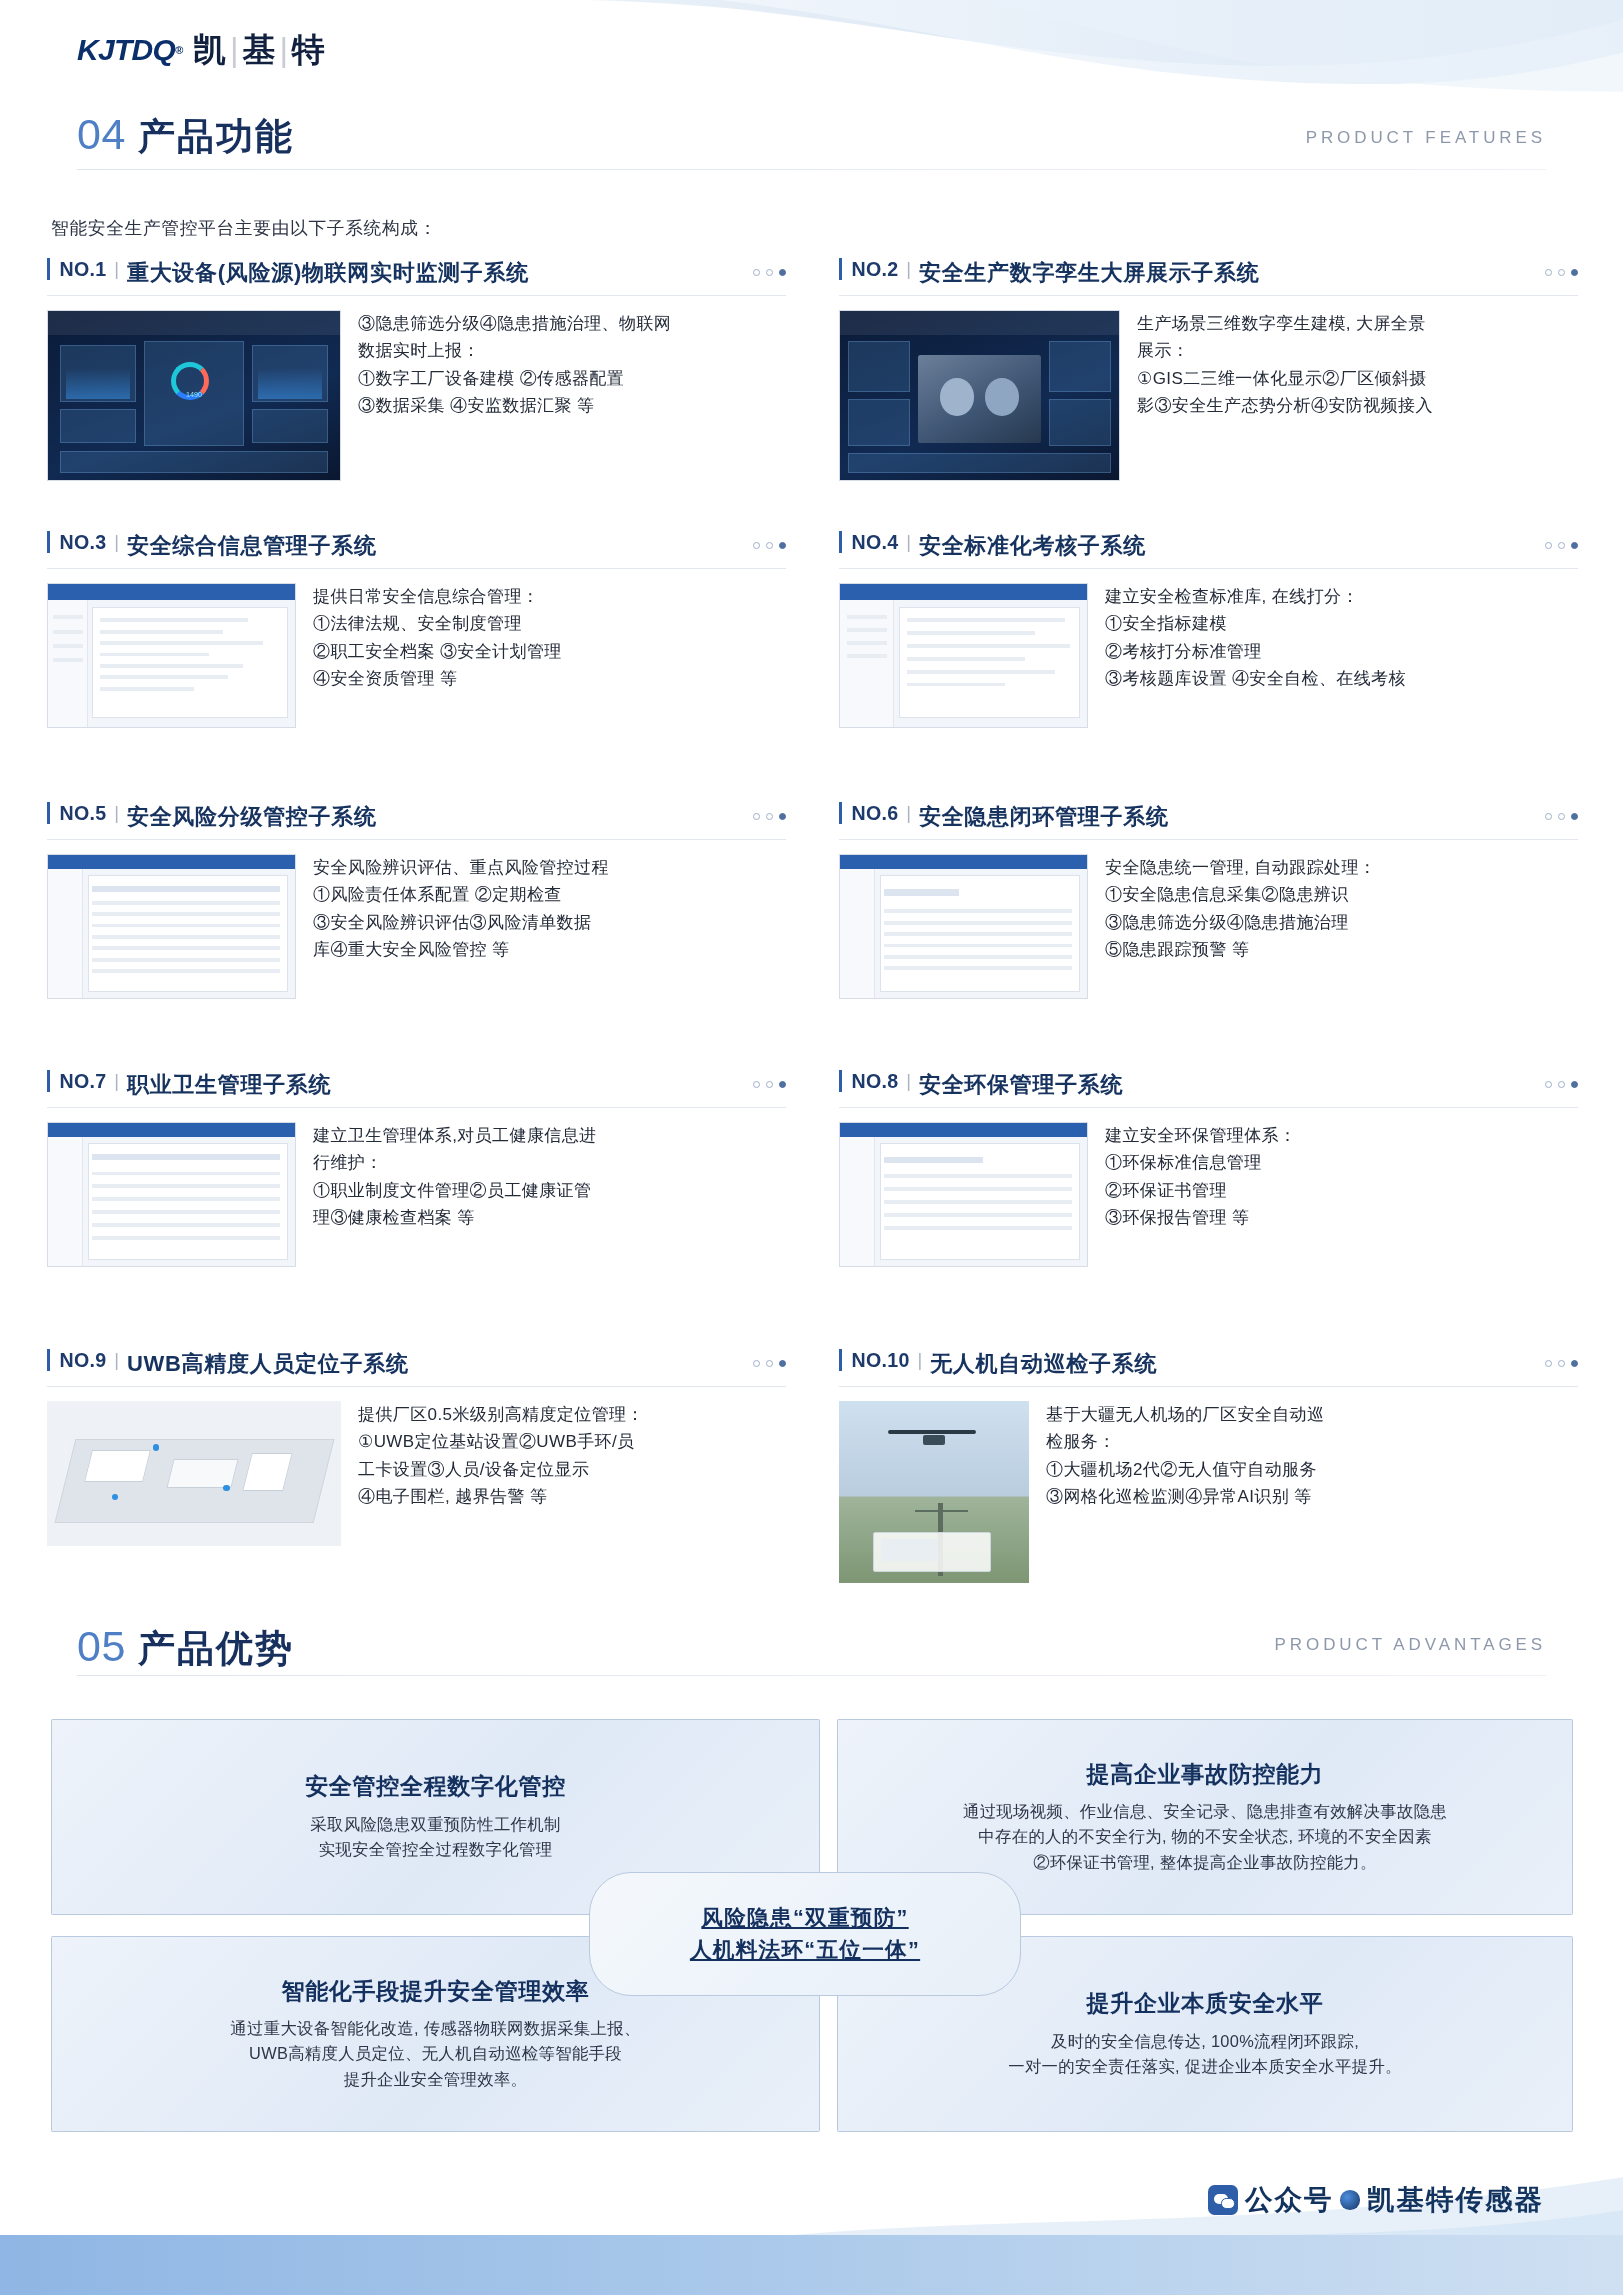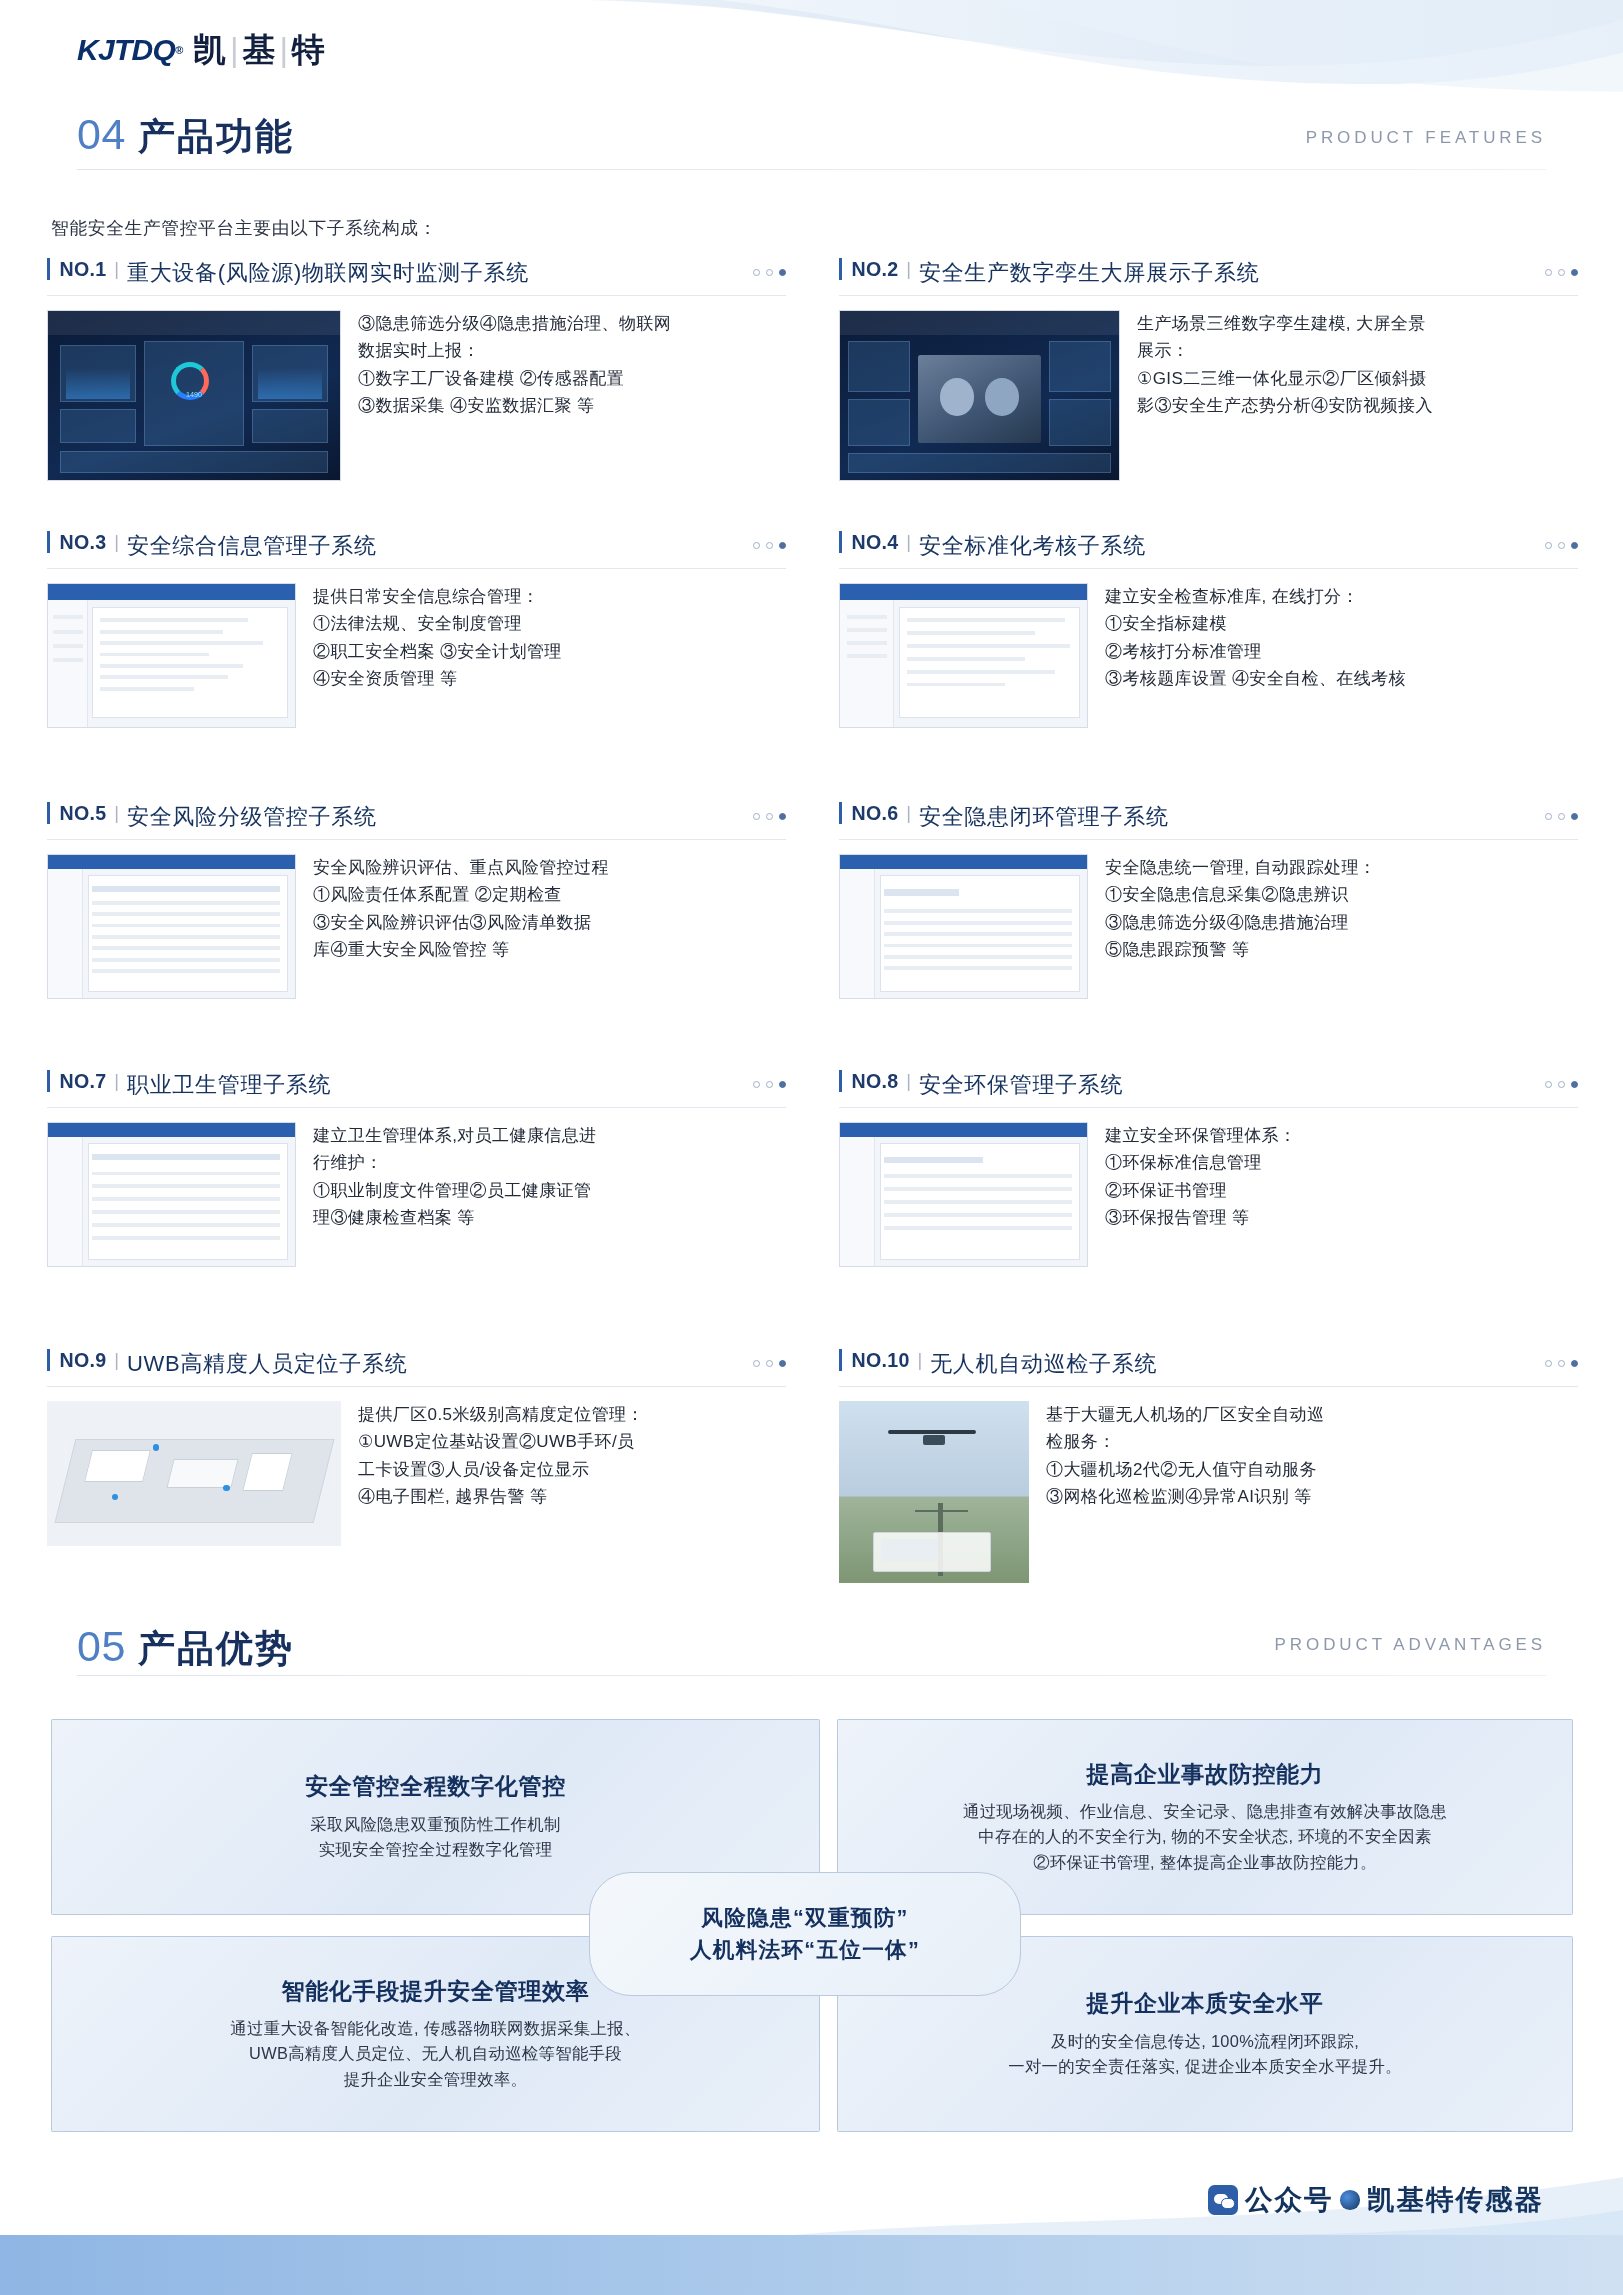--- a/index.html
+++ b/index.html
@@ -121,21 +121,21 @@
   }
   .no-sep {
     color: #aab3c2;
     font-weight: 300;
     margin: 0 7.9px;
     font-size: 18.3px;
   }
   .ctitle {
     font-size: 22px;
     color: #16325f;
-    font-weight: 400;
+    font-weight: 700;
     letter-spacing: 0.7px;
     white-space: nowrap;
   }
   .dots {
     margin-left: auto;
     display: flex;
     gap: 5.9px;
     align-items: center;
     padding-bottom: 1.3px;
   }
@@ -225,20 +225,21 @@
     justify-content: center;
     text-align: center;
     z-index: 5;
   }
   .adv-center div {
     font-size: 21.6px;
     font-weight: 600;
     color: #14305e;
     letter-spacing: 1.3px;
     line-height: 1.5;
+    text-decoration: underline;
   }
 
   
   .footer-deco {
     position: absolute;
     left: 0; bottom: 0;
     width: 1623px; height: 216px;
     overflow: hidden;
   }
   .footer-bar {

